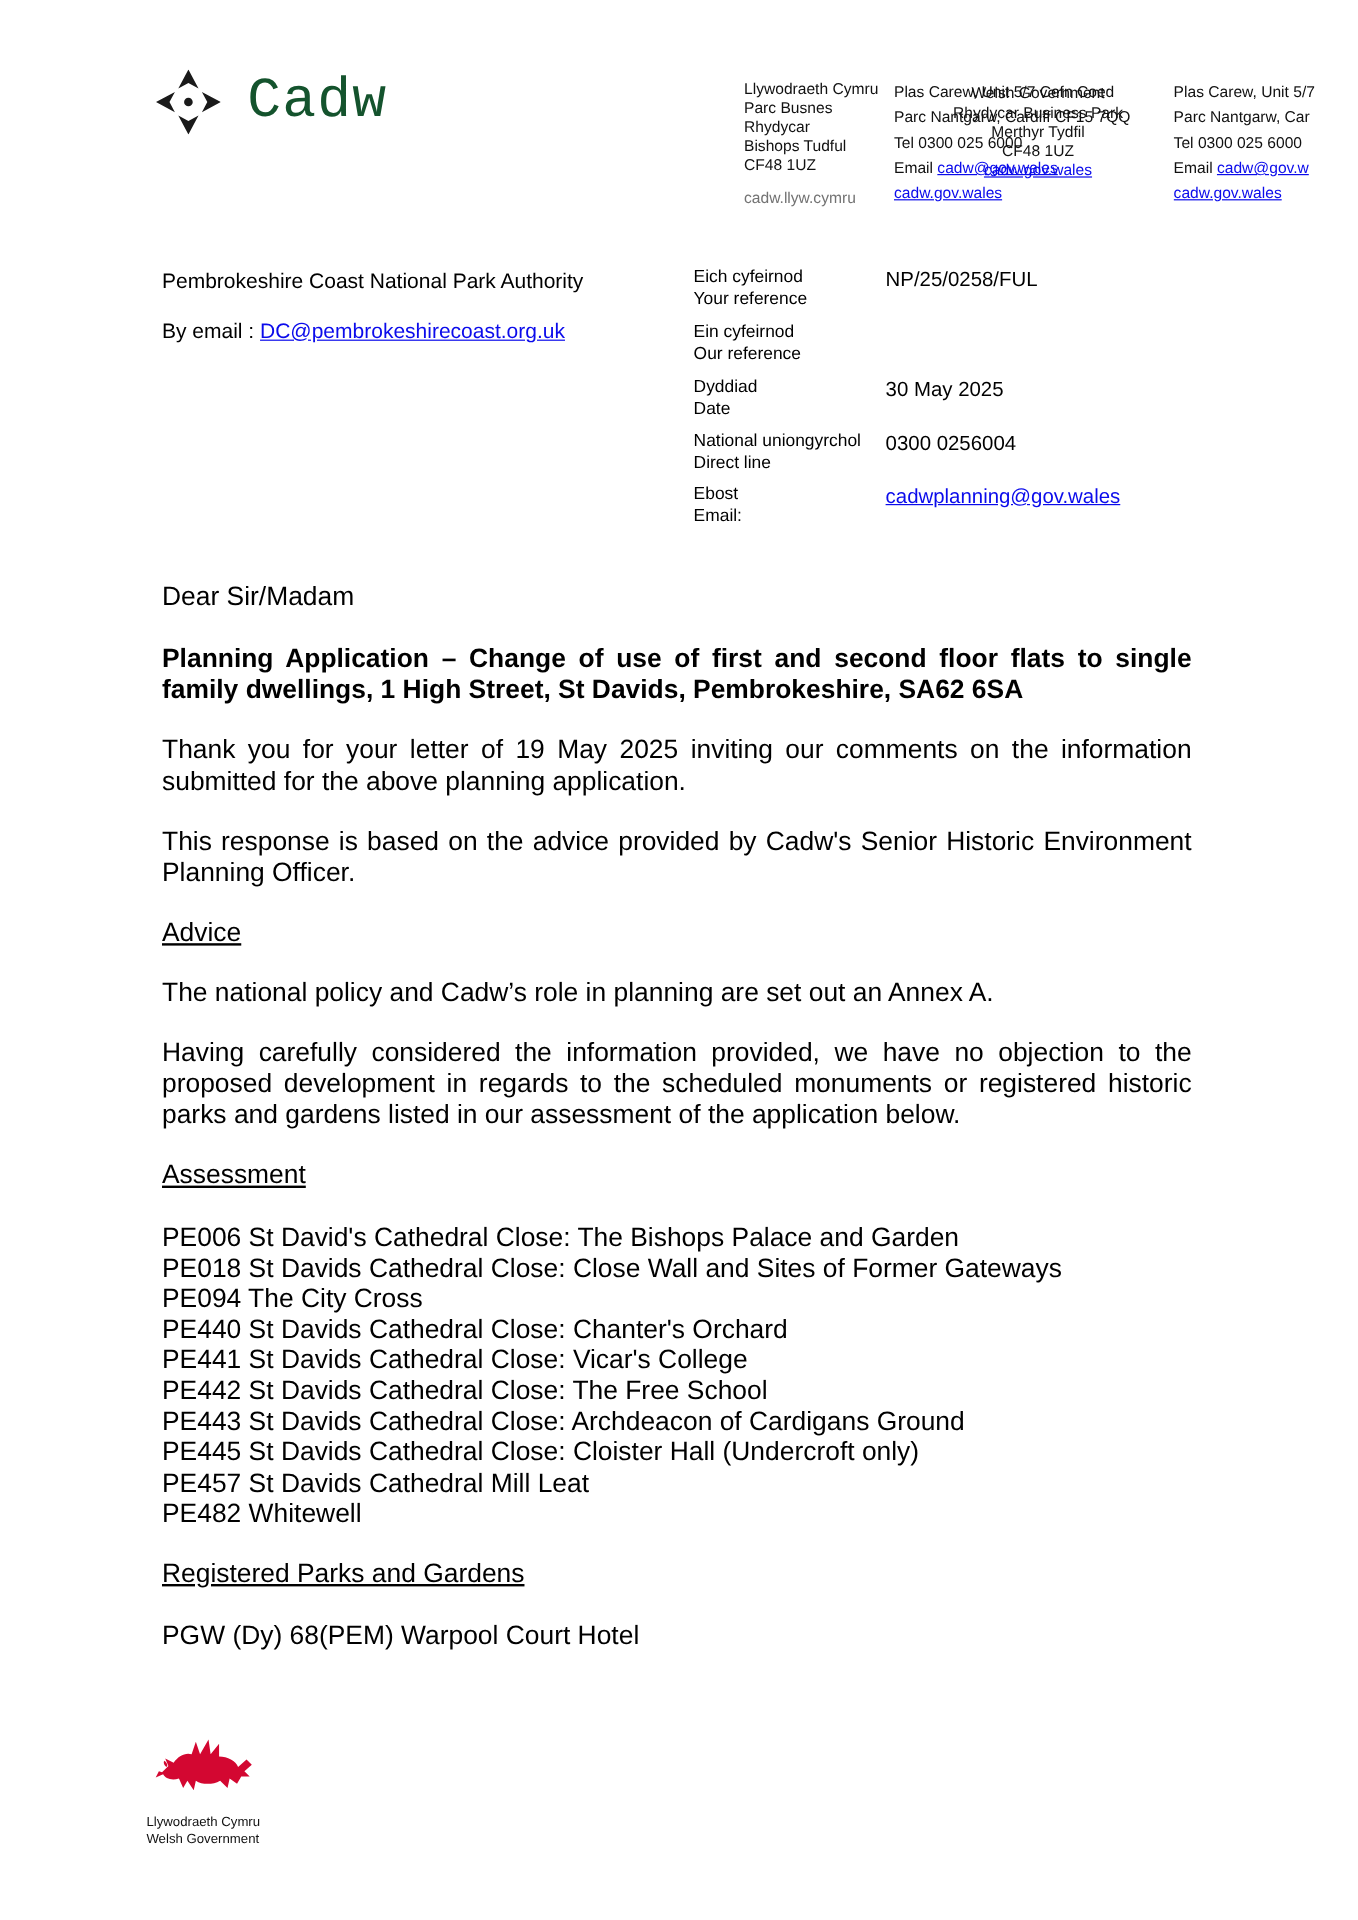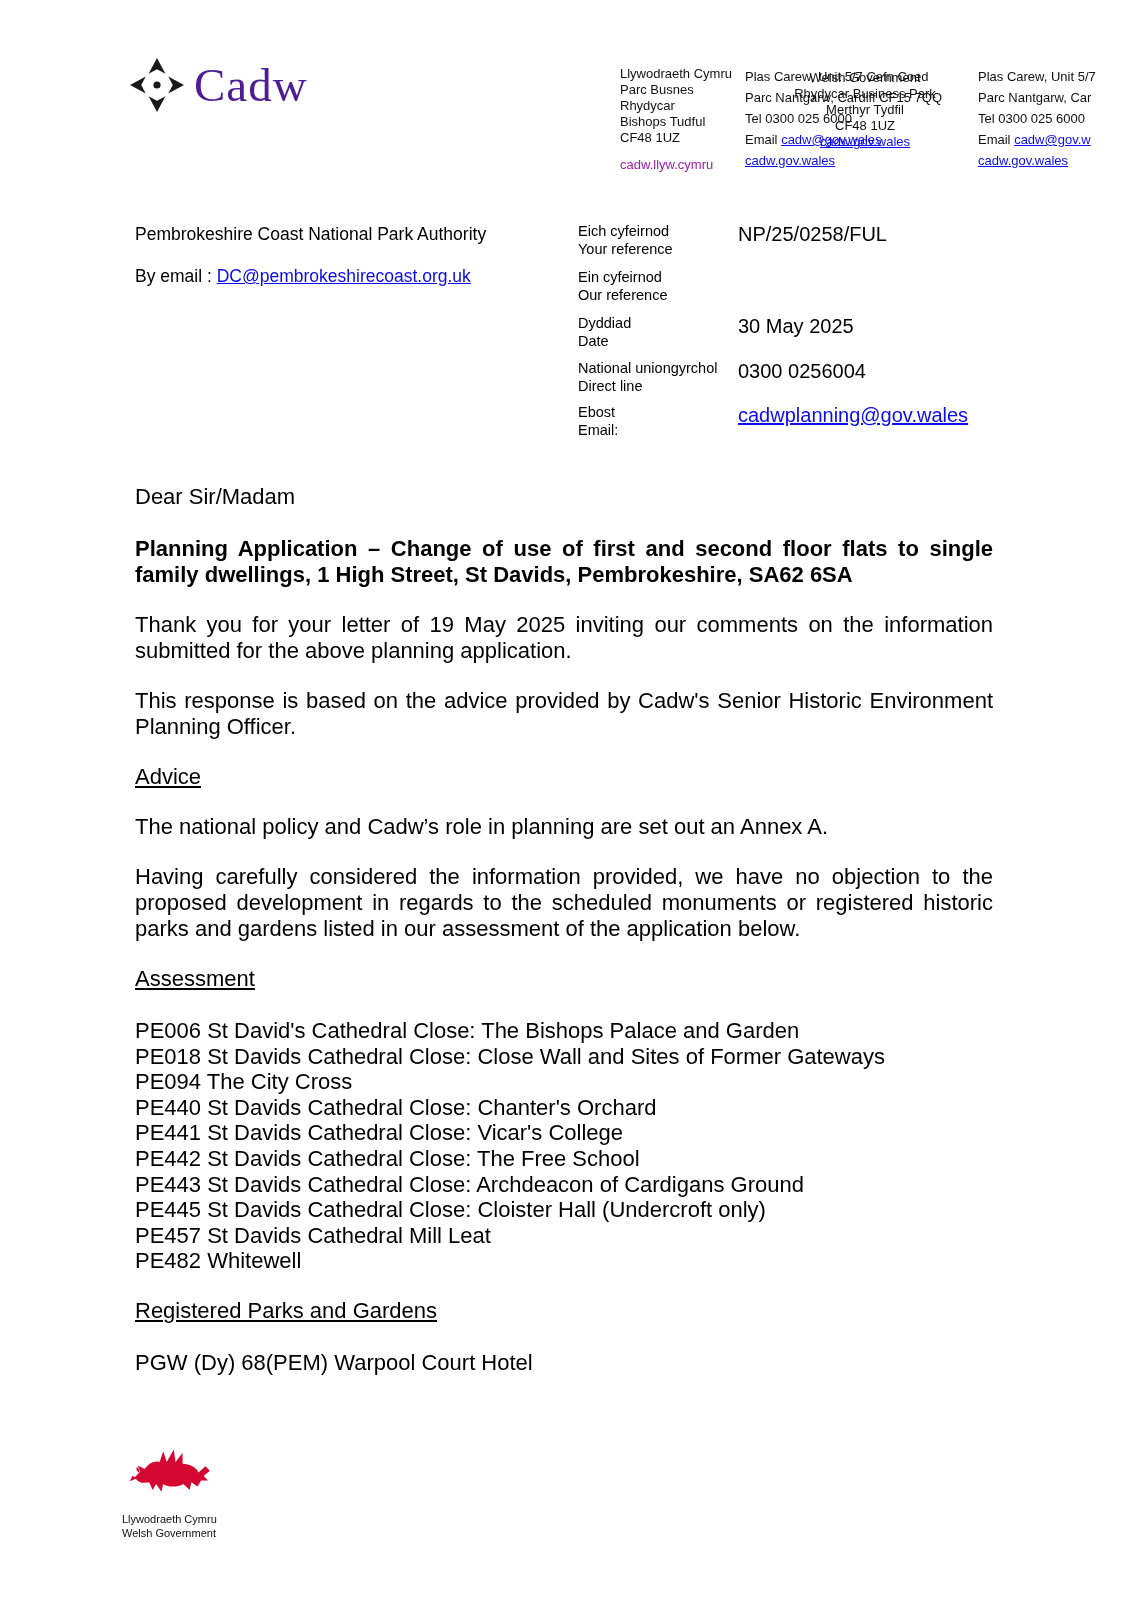--- a/index.html
+++ b/index.html
@@ -11,45 +11,45 @@
     background:#ffffff;
     overflow:hidden;
     font-family:"Liberation Sans", sans-serif;
     color:#000;
   }
 
   
   .cadw-logo { position:absolute; left:130px; top:58px; display:flex; align-items:center; }
   .cadw-logo svg { width:54px; height:54px; }
   .cadw-word {
-    font-family:Liberation Serif, serif;
+    font-family:Liberation Mono, monospace;
     font-size:47px;
-    margin-left:10px;
+    margin-left:22px;
     letter-spacing:1px;
-    color:#4c1d95;
+    color:#14532d;
   }
 
   .addr { position:absolute; font-size:13px; line-height:16px; color:#111; }
   .addr-left  { left:620px; top:66px; width:130px; }
   .addr-left .web { margin-top:11px; color:#21a69c; }
   .addr-mid   { left:745px; top:66px; width:236px; line-height:21px; }
   .addr-overlay { left:762px; top:70px; width:206px; text-align:center; line-height:16px; }
   .addr-right { left:978px; top:66px; width:154px; line-height:21px; white-space:nowrap; overflow:hidden; }
 
   a.lnk, .lnk { color:#0b0beb; text-decoration:underline; cursor:pointer; }
-  .teal { color:#a21caf; text-decoration:none; cursor:pointer;text-align:right; }
+  .teal { color:#737373; text-decoration:none; cursor:pointer;text-align:right; }
 
   
   .recipient { position:absolute; left:135px; top:224px; font-size:17.5px; }
   .by-email  { position:absolute; left:135px; top:266px; font-size:17.5px; }
 
   .refs { position:absolute; left:578px; top:222px; width:420px; }
   .ref-row { position:absolute; left:0; width:420px; }
   .ref-label { font-size:14.5px; line-height:18px; width:155px; }
-  .ref-value { position:absolute; left:160px; top:1px; font-size:20px; white-space:nowrap; }
+  .ref-value { position:absolute; left:160px; top:1px; font-size:17px; white-space:nowrap; }
   .r1 { top:0; }  .r2 { top:46px; } .r3 { top:92px; } .r4 { top:137px; } .r5 { top:181px; }
 
   
   .letter-body { position:absolute; left:135px; top:484px; width:858px; font-size:22px; line-height:26px; }
   .salutation { margin-bottom:26px; }
   .subject { font-weight:bold; text-align:justify; margin-bottom:24px; }
   .para { text-align:justify; margin-bottom:24px; }
   .hru { text-decoration:underline; margin-bottom:24px; }
   .hru-wide { text-decoration:underline; margin:2px 0 26px; }
   .mon-list { margin-bottom:24px; }

